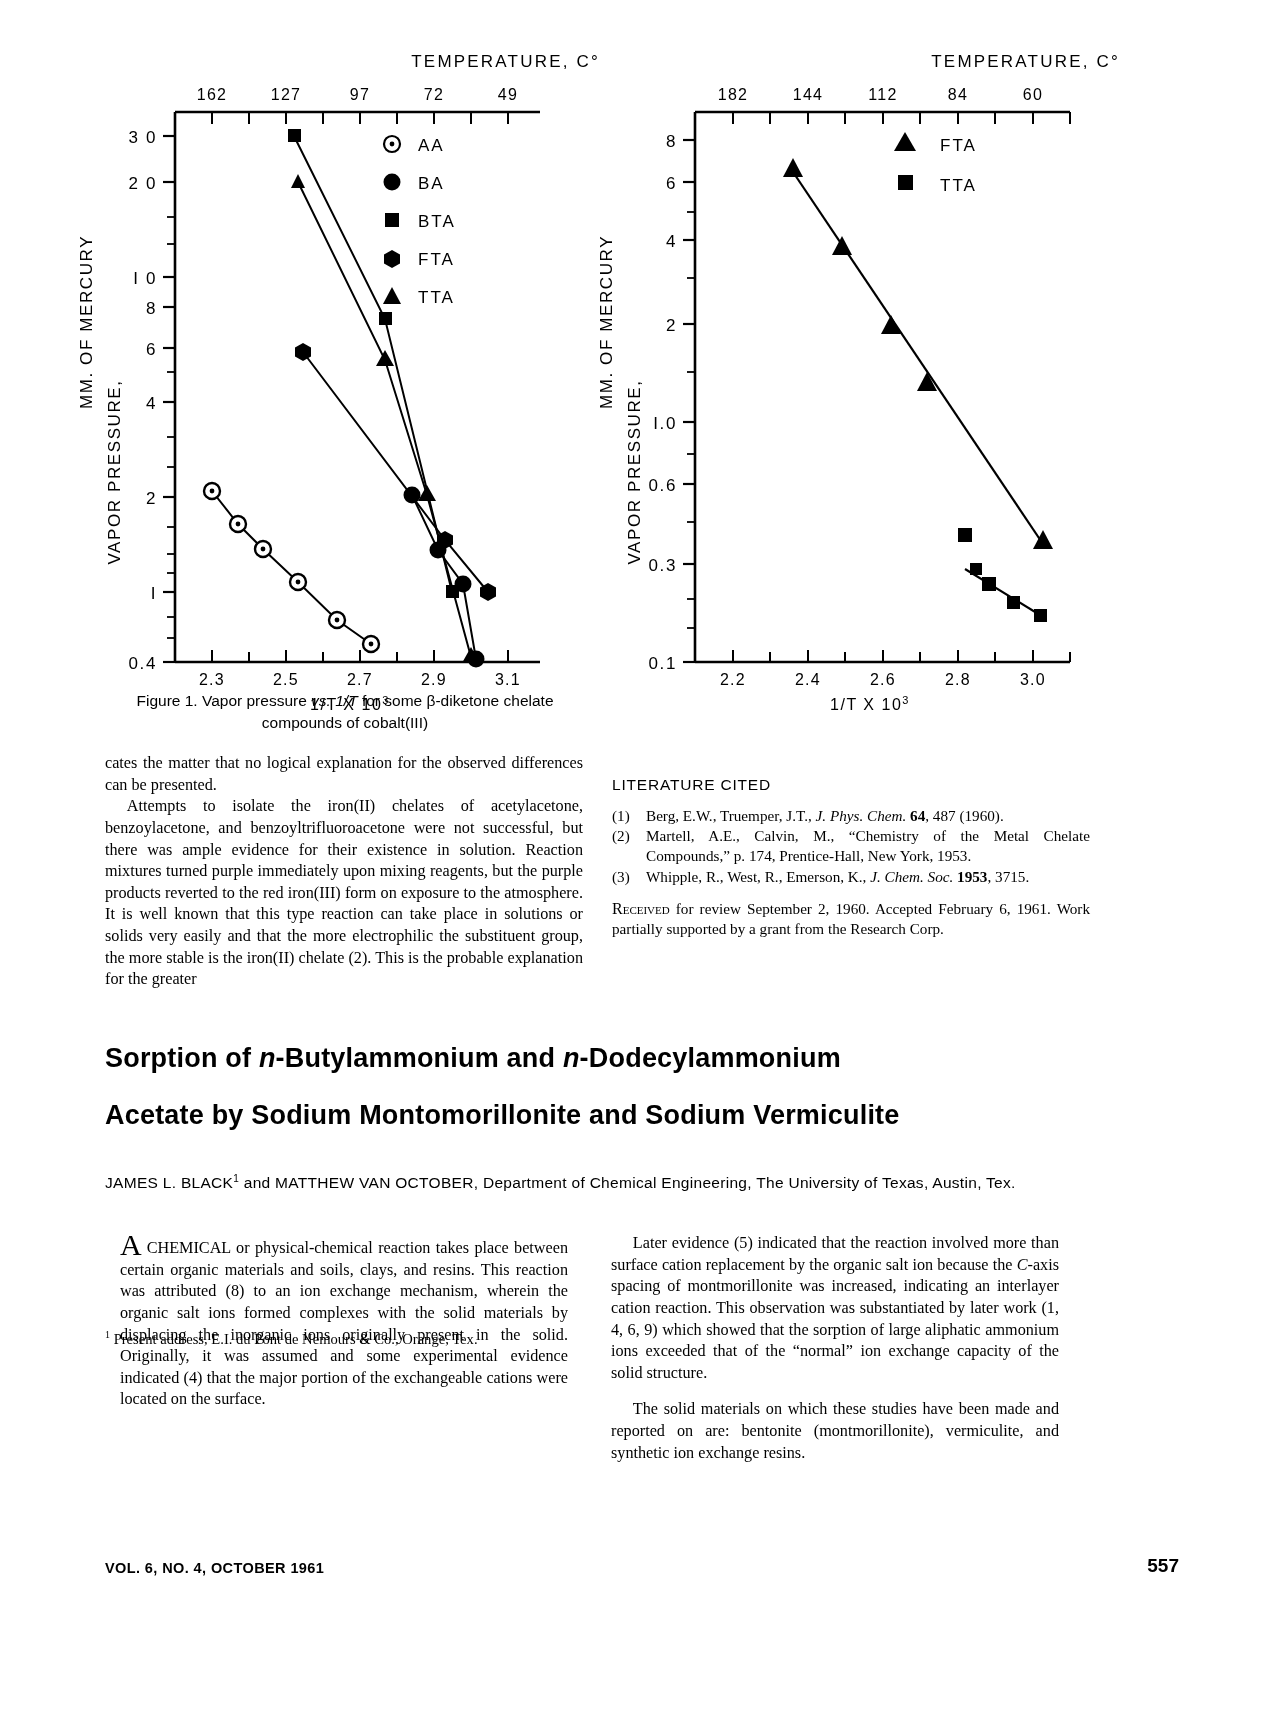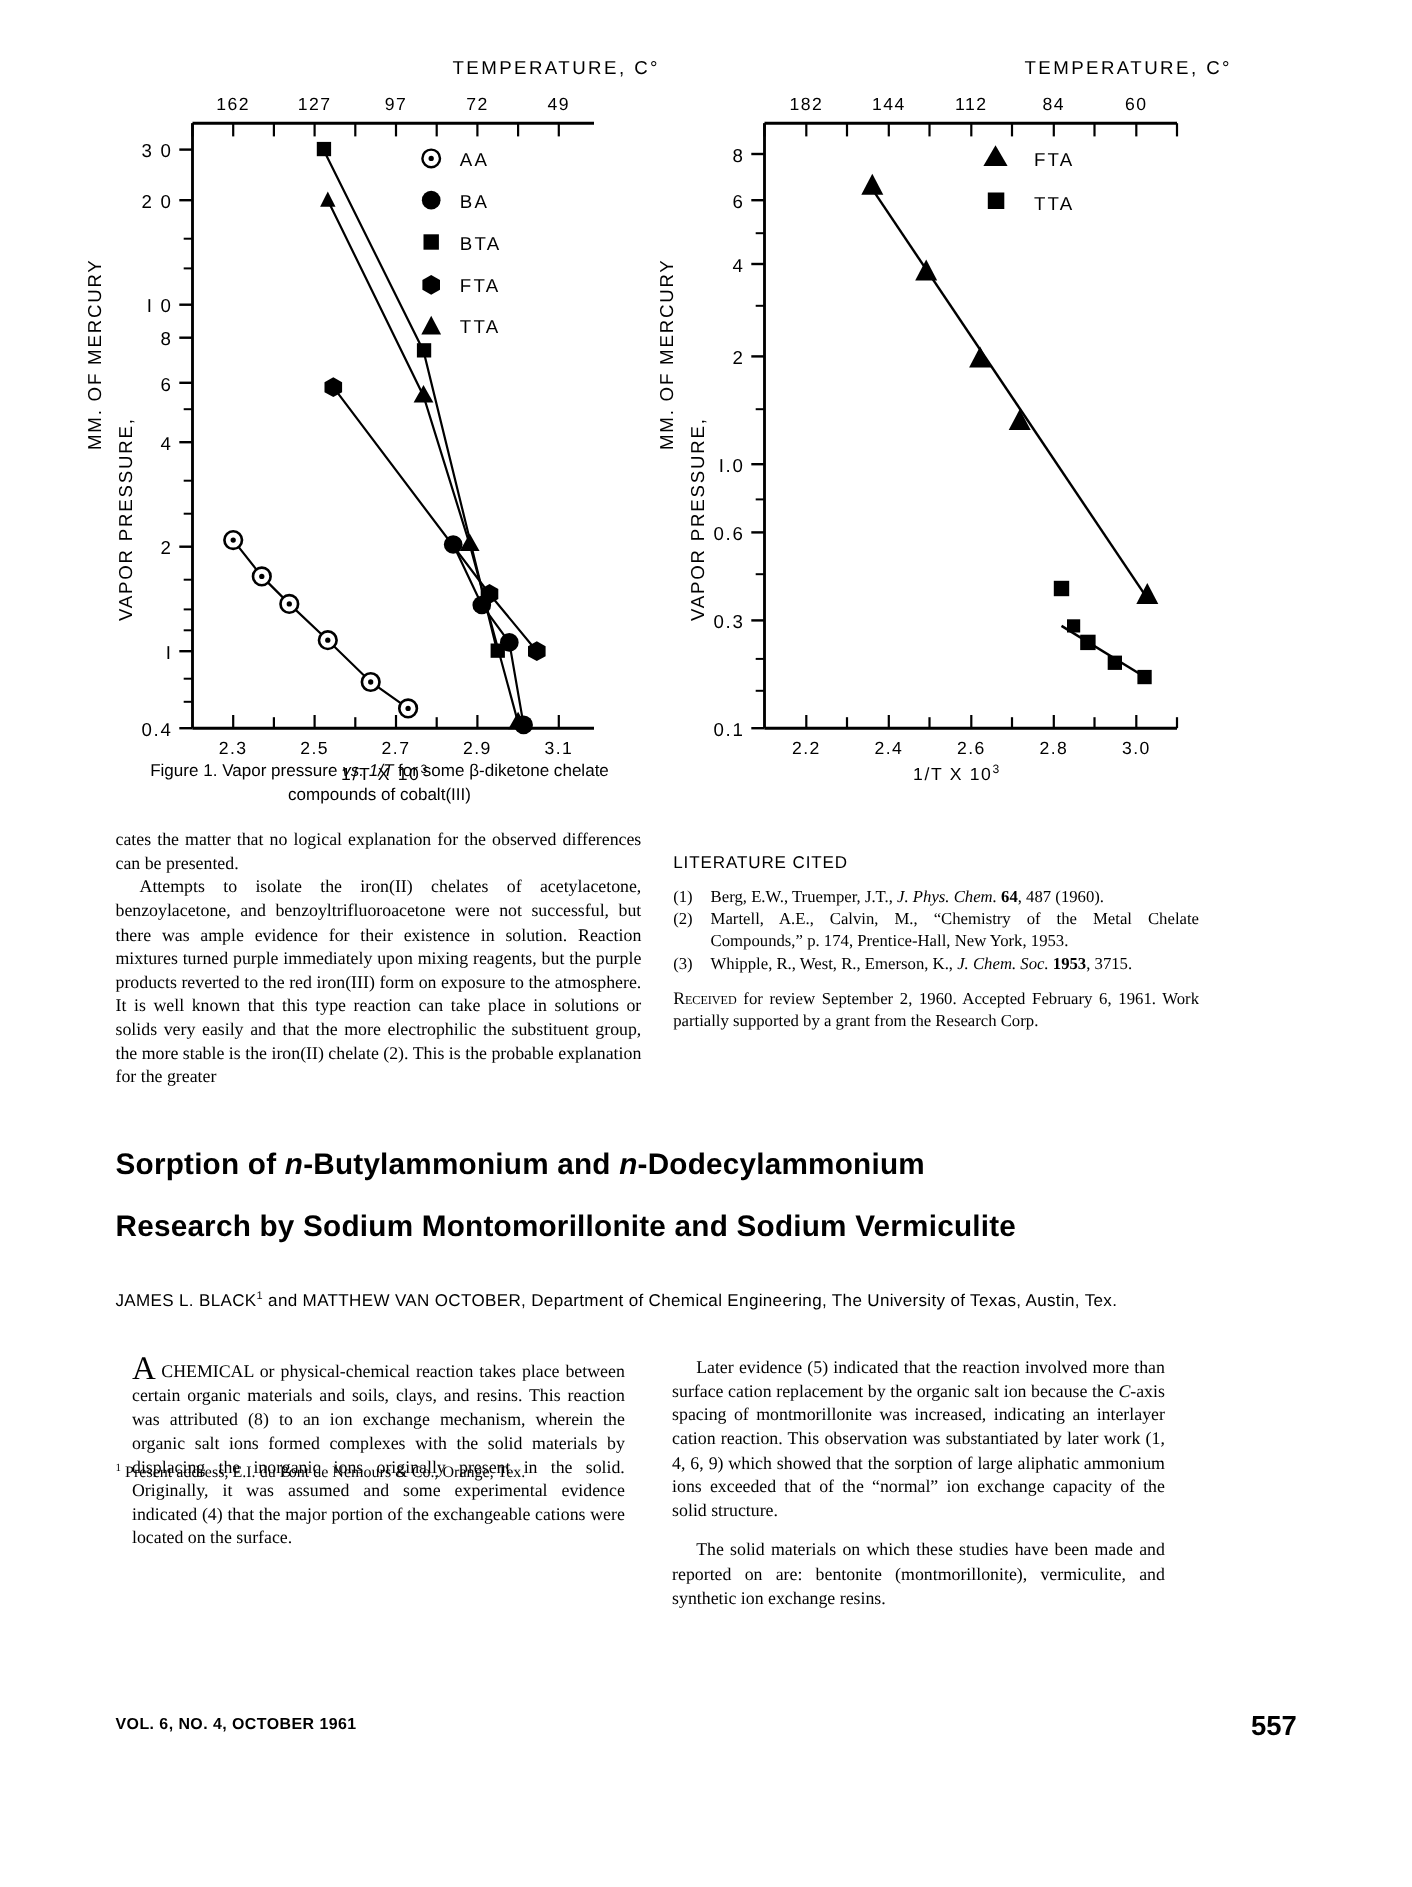--- a/index.html
+++ b/index.html
@@ -84,21 +84,21 @@
     position:absolute;left:105px;top:1328px;width:478px;
     font-size:14.6px;line-height:1.3;
   }
   .footnote sup{font-size:10px;vertical-align:super;}
 
   
   .foot-left{position:absolute;left:105px;top:1560px;
     font-family:"Liberation Sans",sans-serif;font-weight:bold;
     font-size:14.5px;letter-spacing:.4px;}
   .foot-right{position:absolute;right:105px;top:1555px;
-    font-family:"Liberation Sans",sans-serif;font-weight:bold;font-size:25px;}
+    font-family:"Liberation Sans",sans-serif;font-weight:bold;font-size:19px;}
 </style>
 </head>
 <body>
 
 <div class="page">
 
   <div class="figs">
 
     <div class="fig fig1">
       <div class="fig-toptitle">TEMPERATURE,  C°</div>
@@ -405,21 +405,21 @@
     </div>
 
     <div class="received">
       <span class="smallcaps">Received</span><span> for review September 2, 1960. Accepted February 6, 1961. Work partially supported by a grant from the Research Corp.</span>
     </div>
   </div>
 
   <div class="art-title t1">
     Sorption of <i>n</i>-Butylammonium and <i>n</i>-Dodecylammonium
   </div>
-  <div class="art-title t2">Research by Sodium Montomorillonite and Sodium Vermiculite</div>
+  <div class="art-title t2">Acetate by Sodium Montomorillonite and Sodium Vermiculite</div>
 
   <div class="authors">
     <span>JAMES L. BLACK</span><sup>1</sup><span> and MATTHEW VAN OCTOBER, Department of Chemical Engineering, The University of Texas, Austin, Tex.</span>
   </div>
 
   <div class="lcol lcolL">
     <p><span class="dropcap">A</span><span>CHEMICAL or physical-chemical reaction takes place between certain organic materials and soils, clays, and resins. This reaction was attributed (8) to an ion exchange mechanism, wherein the organic salt ions formed complexes with the solid materials by displacing the inorganic ions originally present in the solid. Originally, it was assumed and some experimental evidence indicated (4) that the major portion of the exchangeable cations were located on the surface.</span></p>
   </div>
 
   <div class="lcol lcolR">

